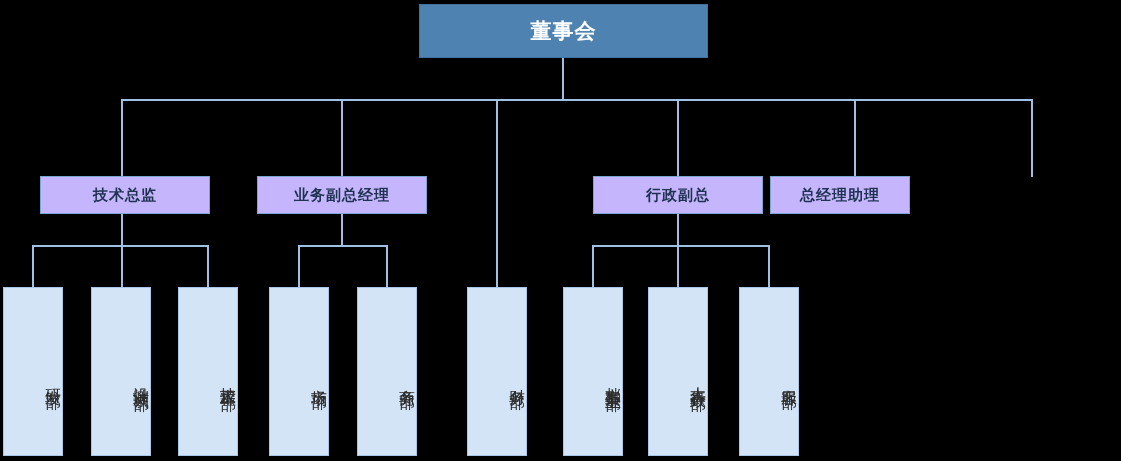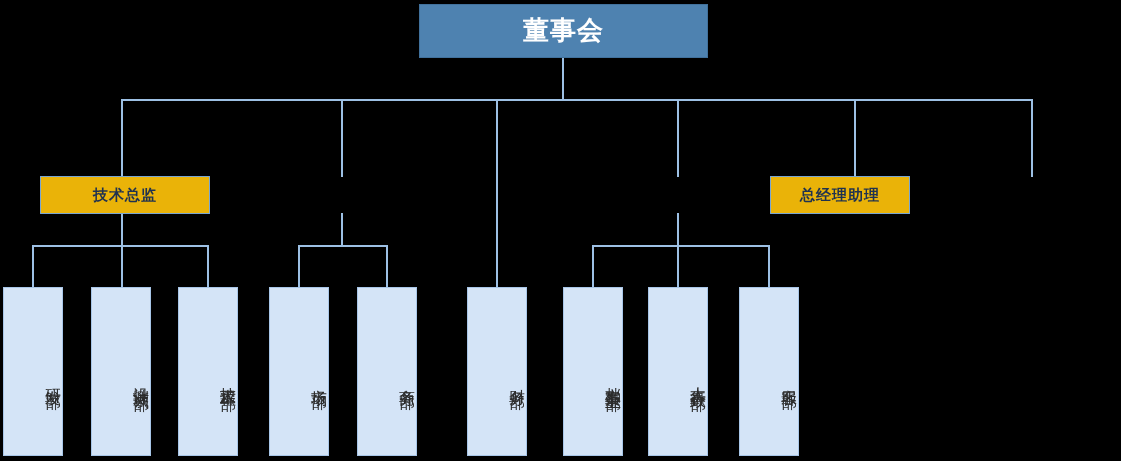--- a/index.html
+++ b/index.html
@@ -22,25 +22,25 @@
     align-items: center;
     justify-content: center;
     text-align: center;
     line-height: 1.15;
   }
   .node-root {
     background: #4e82b0;
     border: 1px solid #41719c;
     color: #ffffff;
     font-weight: bold;
-    font-size: 26px;
+    font-size: 21px;
     letter-spacing: 1px;
   }
   .node-l2 {
-    background: #eab308;
+    background: #c4b5fd;
     border: 1px solid #7aa6d2;
     color: #1f3250;
     font-weight: bold;
     font-size: 15px;
     letter-spacing: 1px;
   }
   .node-leaf {
     background: #d4e4f7;
     border: 1px solid #a8c6e8;
     color: #2b2b2b;
@@ -88,20 +88,22 @@
 
   <div class="conn conn-v" style="left:677px; top:213px; height:34px;"></div>
   <div class="conn conn-h" style="left:592px; top:245px; width:178px;"></div>
   <div class="conn conn-v" style="left:592px; top:245px; height:43px;"></div>
   <div class="conn conn-v" style="left:677px; top:245px; height:43px;"></div>
   <div class="conn conn-v" style="left:768px; top:245px; height:43px;"></div>
 
   <div class="node node-root" style="left:419px; top:4px; width:289px; height:54px;">董事会</div>
 
   <div class="node node-l2" style="left:40px; top:176px; width:170px; height:38px;">技术总监</div>
+  <div class="node node-l2" style="left:257px; top:176px; width:170px; height:38px;">业务副总经理</div>
+  <div class="node node-l2" style="left:593px; top:176px; width:170px; height:38px;">行政副总</div>
   <div class="node node-l2" style="left:770px; top:176px; width:140px; height:38px;">总经理助理</div>
 
   <div class="node node-leaf" style="left:3px; top:287px; width:60px; height:169px;">研发部</div>
   <div class="node node-leaf" style="left:91px; top:287px; width:60px; height:169px;">设计测试部</div>
   <div class="node node-leaf" style="left:178px; top:287px; width:60px; height:169px;">技术工程部</div>
   <div class="node node-leaf" style="left:269px; top:287px; width:60px; height:169px;">市场部</div>
   <div class="node node-leaf" style="left:357px; top:287px; width:60px; height:169px;">商务部</div>
   <div class="node node-leaf" style="left:467px; top:287px; width:60px; height:169px;">财务部</div>
   <div class="node node-leaf" style="left:563px; top:287px; width:60px; height:169px;">档案事业部</div>
   <div class="node node-leaf" style="left:648px; top:287px; width:60px; height:169px;">人事行政部</div>

